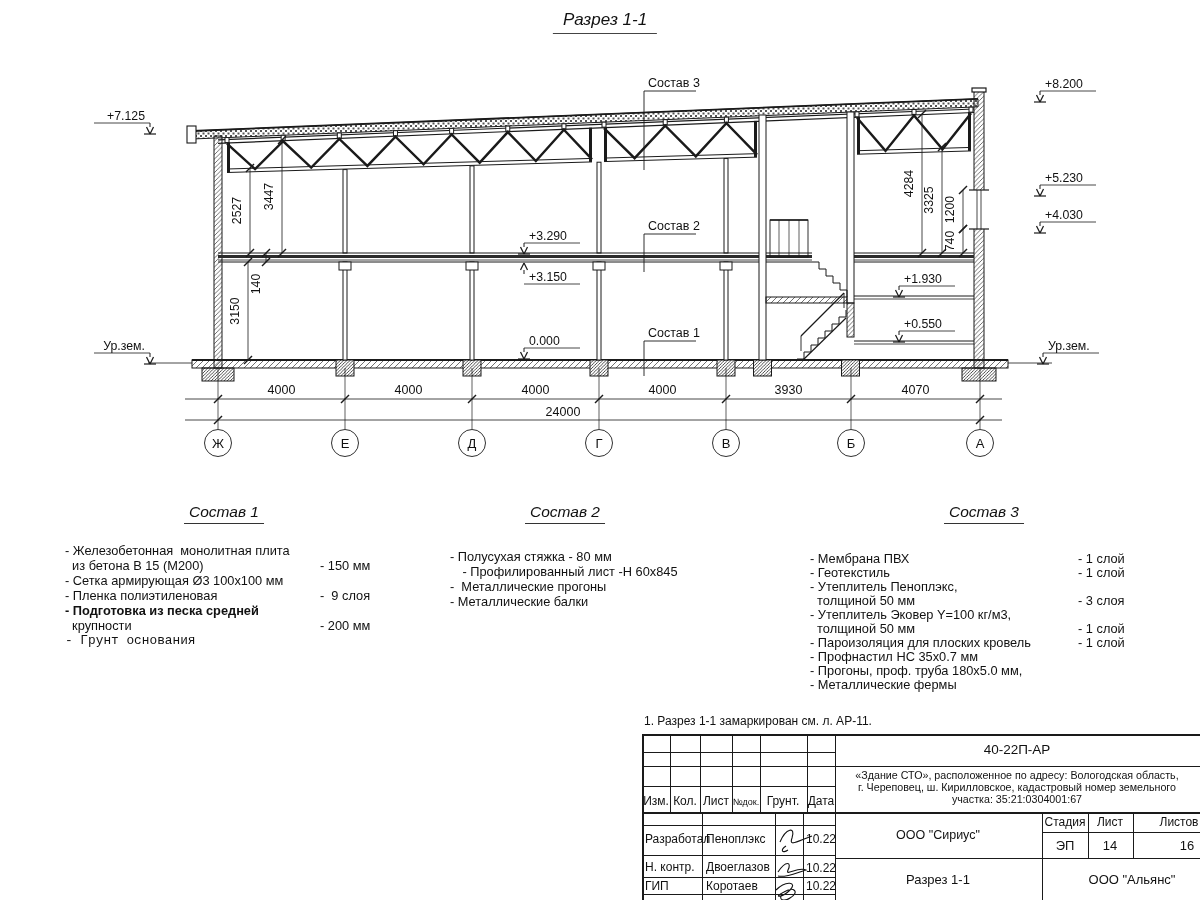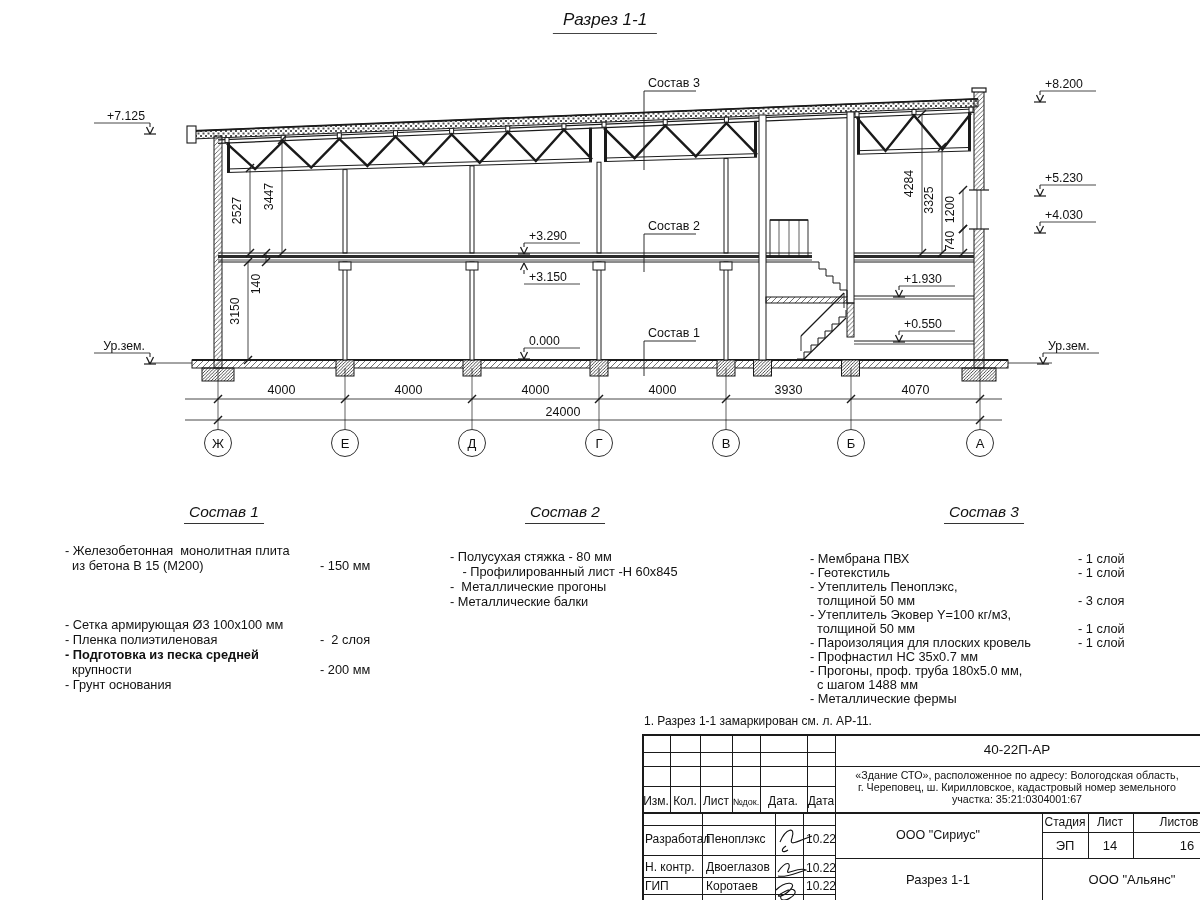--- a/index.html
+++ b/index.html
@@ -288,61 +288,60 @@
 
 <div class="abs dtitle" style="left:605px;top:10px">Разрез 1-1</div>
 
 <div class="abs cheading" style="left:224px;top:503px">Состав 1</div>
 <div class="abs cheading" style="left:565px;top:503px">Состав 2</div>
 <div class="abs cheading" style="left:984px;top:503px">Состав 3</div>
 
 <div class="abs clist" style="left:65px;top:543px;line-height:15px" id="list1">
     <div class="crow"><span style="width: 255px;">- Железобетонная  монолитная плита</span><span></span></div>
     <div class="crow"><span style="width: 255px;">  из бетона В 15 (М200)</span><span>- 150 мм</span></div>
-    <div class="crow"><span style="width: 255px; margin-top: 44px;">- Сетка армирующая Ø3 100х100 мм</span><span></span></div>
-    <div class="crow"><span style="width: 255px;">- Пленка полиэтиленовая</span><span>-  2 слоя</span></div>
+    <div class="crow"><span style="width: 255px;">- Сетка армирующая Ø3 100х100 мм</span><span></span></div>
+    <div class="crow"><span style="width: 255px;">- Пленка полиэтиленовая</span><span>-  9 слоя</span></div>
     <div class="crow"><span style="width: 255px; font-weight: bold;">- Подготовка из песка средней</span><span></span></div>
     <div class="crow"><span style="width: 255px;">  крупности</span><span>- 200 мм</span></div>
-    <div class="crow"><span style="width: 255px;">- Грунт основания</span><span></span></div>
+    <div class="crow"><span style="width: 255px; font-family: Liberation Mono, monospace;">- Грунт основания</span><span></span></div>
   </div>
 <div class="abs clist" style="left:450px;top:549px;line-height:15px" id="list2">
     <div class="crow"><span style="width: 240px;">- Полусухая стяжка - 80 мм</span><span></span></div>
     <div class="crow"><span style="width: 240px; text-align: center;">- Профилированный лист -Н 60х845</span><span></span></div>
     <div class="crow"><span style="width: 240px;">-  Металлические прогоны</span><span></span></div>
     <div class="crow"><span style="width: 240px;">- Металлические балки</span><span></span></div>
   </div>
 <div class="abs clist" style="left:810px;top:552px;line-height:14px" id="list3">
     <div class="crow"><span style="width: 268px;">- Мембрана ПВХ</span><span>- 1 слой</span></div>
     <div class="crow"><span style="width: 268px;">- Геотекстиль</span><span>- 1 слой</span></div>
     <div class="crow"><span style="width: 268px;">- Утеплитель Пеноплэкс,</span><span></span></div>
     <div class="crow"><span style="width: 268px;">  толщиной 50 мм</span><span>- 3 слоя</span></div>
     <div class="crow"><span style="width: 268px;">- Утеплитель Эковер Y=100 кг/м3,</span><span></span></div>
     <div class="crow"><span style="width: 268px;">  толщиной 50 мм</span><span>- 1 слой</span></div>
     <div class="crow"><span style="width: 268px;">- Пароизоляция для плоских кровель</span><span>- 1 слой</span></div>
     <div class="crow"><span style="width: 268px;">- Профнастил НС 35х0.7 мм</span><span></span></div>
     <div class="crow"><span style="width: 268px;">- Прогоны, проф. труба 180х5.0 мм,</span><span></span></div>
-    <div class="crow"><span style="width: 268px;">  с шагом 1488 мм</span><span></span></div>
     <div class="crow"><span style="width: 268px;">- Металлические фермы</span><span></span></div>
   </div>
 
 <div class="abs note" style="left:644px;top:714px">1. Разрез 1-1 замаркирован см. л. АР-11.</div>
 
 <div id="tblock">
   <div class="tcell cc" style="left:375px;top:8px;font-size:13.5px">40-22П-АР</div>
   <div class="tcell" style="left:140px;top:35px;width:470px;text-align:center;font-size:10.7px;line-height:12px">
     <div>«Здание СТО», расположенное по адресу: Вологодская область,</div>
     <div>г. Череповец, ш. Кирилловское, кадастровый номер земельного</div>
     <div>участка: 35:21:0304001:67</div>
   </div>
 
   <div class="tcell cc" style="left:14px;top:60px">Изм.</div>
   <div class="tcell cc" style="left:43px;top:60px">Кол.</div>
   <div class="tcell cc" style="left:74px;top:60px">Лист</div>
   <div class="tcell cc sm" style="left:104px;top:63px">№док.</div>
-  <div class="tcell cc" style="left:141px;top:60px">Дата.</div>
+  <div class="tcell cc" style="left:141px;top:60px">Грунт.</div>
   <div class="tcell cc" style="left:179px;top:60px">Дата</div>
 
   <div class="tcell" style="left:3px;top:98px">Разработал</div>
   <div class="tcell" style="left:64px;top:98px">Пеноплэкс</div>
   <div class="tcell cc" style="left:179px;top:98px">10.22</div>
   <div class="tcell" style="left:3px;top:126px">Н. контр.</div>
   <div class="tcell" style="left:64px;top:126px">Двоеглазов</div>
   <div class="tcell cc" style="left:179px;top:127px">10.22</div>
   <div class="tcell" style="left:3px;top:145px">ГИП</div>
   <div class="tcell" style="left:64px;top:145px">Коротаев</div>

